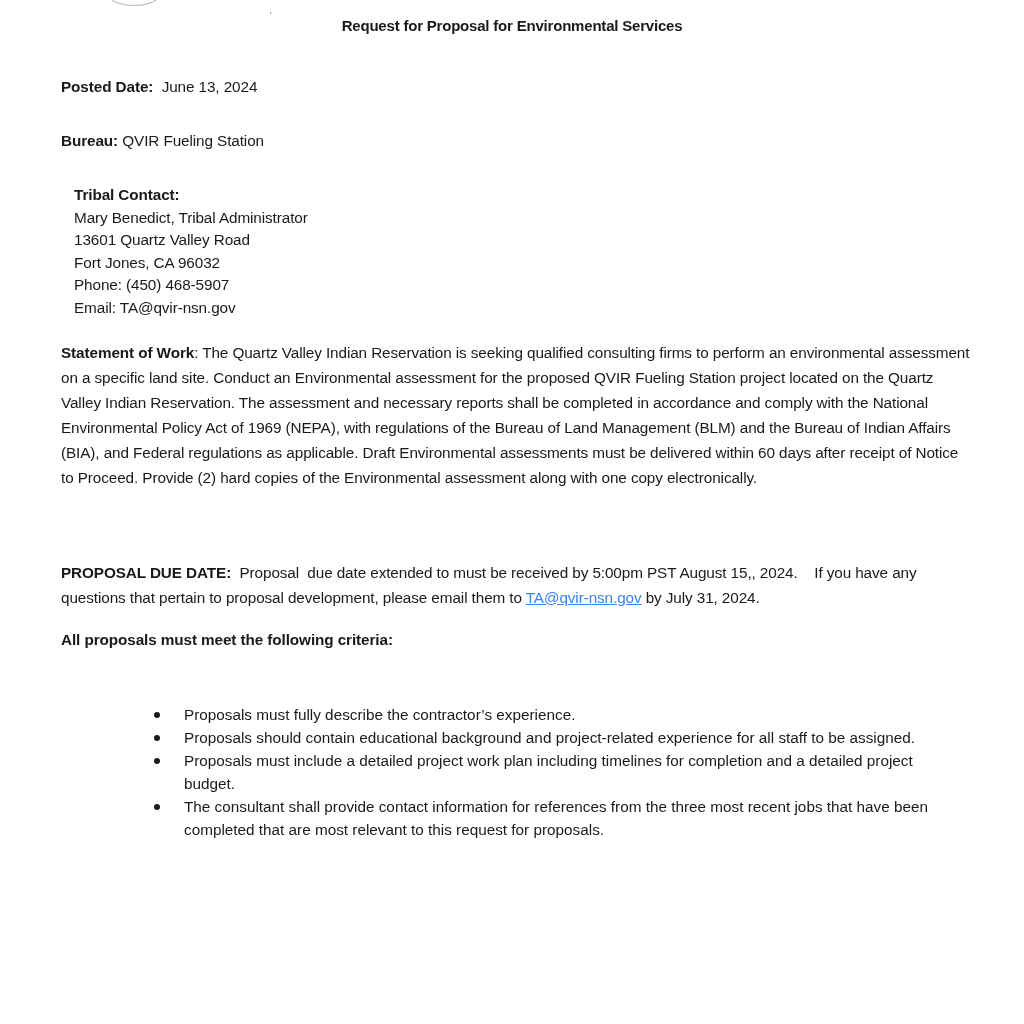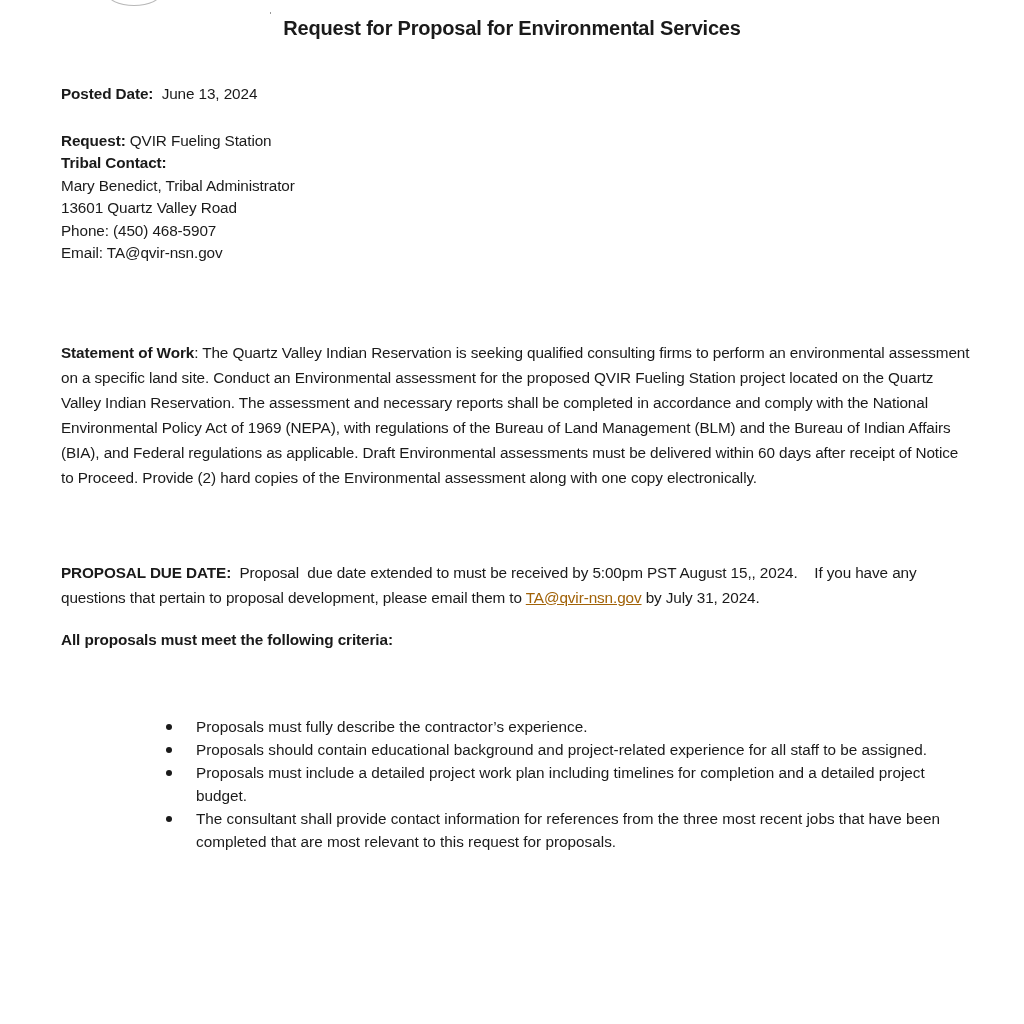--- a/index.html
+++ b/index.html
@@ -32,44 +32,44 @@
       height: 2px;
       background: #999;
     }
     .title {
       position: absolute;
       top: 17px;
       left: 0;
       width: 1024px;
       text-align: center;
       font-weight: bold;
-      font-size: 20px;
+      font-size: 15px;
       letter-spacing: -0.2px;
     }
     .block {
       position: absolute;
       left: 61px;
       font-size: 15.3px;
       line-height: 22.5px;
       letter-spacing: -0.1px;
     }
     .label { font-weight: bold; }
-    .posted { top: 83px; text-align: center; }
+    .posted { top: 76px; text-align: center; }
     .project { top: 130px; }
-    .contact { top: 152px; }
+    .contact { top: 184px; margin-left: 13px; }
     .sow { top: 340px; width: 910px; line-height: 25px; }
     .due { top: 561px; width: 910px; line-height: 24.5px; }
     .criteria-title { top: 629px; font-weight: bold; }
-    .email-link { color: #a16207; text-decoration: underline; }
+    .email-link { color: #3b82f6; text-decoration: underline; }
     .bullets {
       position: absolute;
       left: 148px;
       top: 699px;
       width: 800px;
-      margin: 16px;
+      margin: 4px;
       padding: 0;
       list-style: none;
       font-size: 15.3px;
       line-height: 23px;
     }
     .bullets li {
       position: relative;
       padding-left: 32px;
     }
     .bullets li .dot {
@@ -89,28 +89,29 @@
 <div class="speck"></div>
 
 <div class="title">Request for Proposal for Environmental Services</div>
 
 <div class="block posted">
   <span class="label">Posted Date:</span>&nbsp;
   <span>June 13, 2024</span>
 </div>
 
 <div class="block project">
-  <span class="label">Request:</span>
+  <span class="label">Bureau:</span>
   <span>QVIR Fueling Station</span>
 </div>
 
 <div class="block contact">
   <div class="label">Tribal Contact:</div>
   <div>Mary Benedict, Tribal Administrator</div>
   <div>13601 Quartz Valley Road</div>
+  <div>Fort Jones, CA  96032</div>
   <div>Phone:  (450) 468-5907</div>
   <div>Email:  TA@qvir-nsn.gov</div>
 </div>
 
 <div class="block sow"><span class="label">Statement of Work</span><span>:  The Quartz Valley Indian Reservation is seeking qualified consulting firms to perform an environmental assessment on a specific land site.   Conduct an Environmental assessment for the proposed QVIR Fueling Station project located on the Quartz Valley Indian Reservation.  The assessment and necessary reports shall be completed in accordance and comply with the National Environmental Policy Act of 1969 (NEPA), with regulations of the Bureau of Land Management (BLM) and the Bureau of Indian Affairs (BIA), and Federal regulations as applicable.  Draft Environmental assessments must be delivered within 60 days after receipt of Notice to Proceed.  Provide (2) hard copies of the Environmental assessment along with one copy electronically.</span></div>
 
 <div class="block due"><span class="label">PROPOSAL DUE DATE:</span><span style="white-space: pre-wrap; text-align: center;">  Proposal  due date extended to must be received by 5:00pm PST August 15,, 2024.    If you have any questions that pertain to proposal development, please email them to </span><a class="email-link">TA@qvir-nsn.gov</a><span> by July 31, 2024.</span></div>
 
 <div class="block criteria-title">All proposals must meet the following criteria:</div>
 

